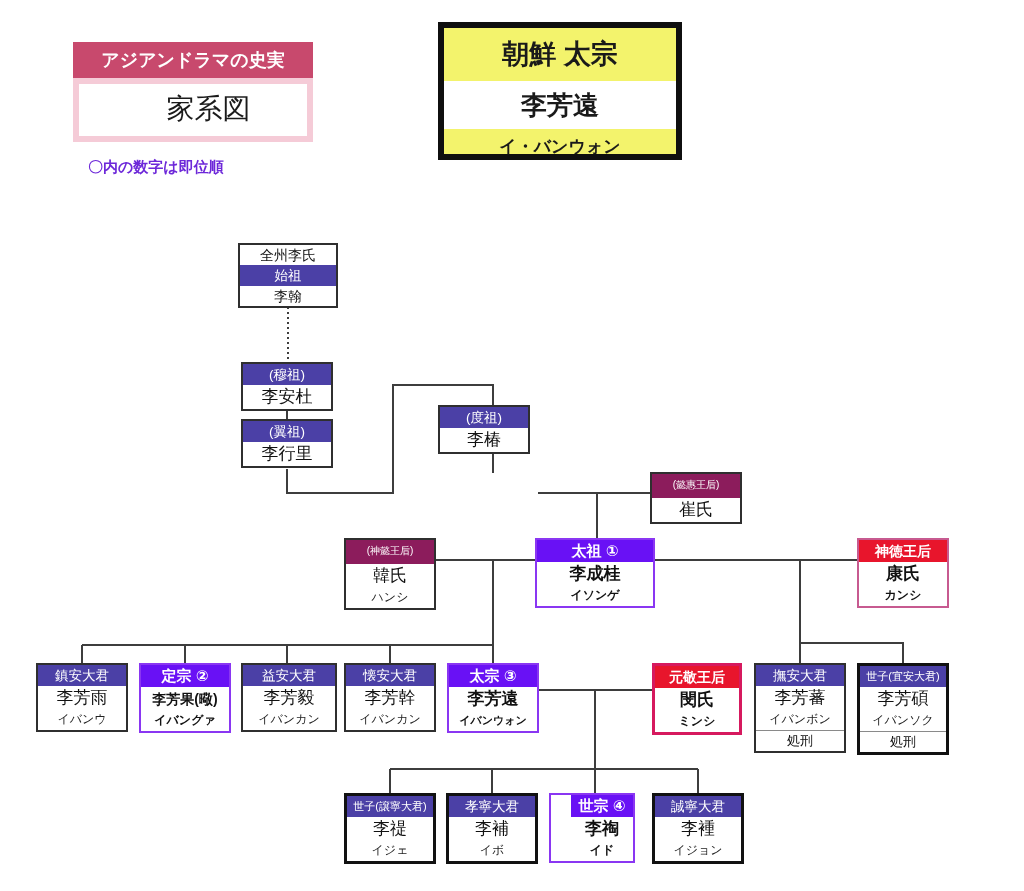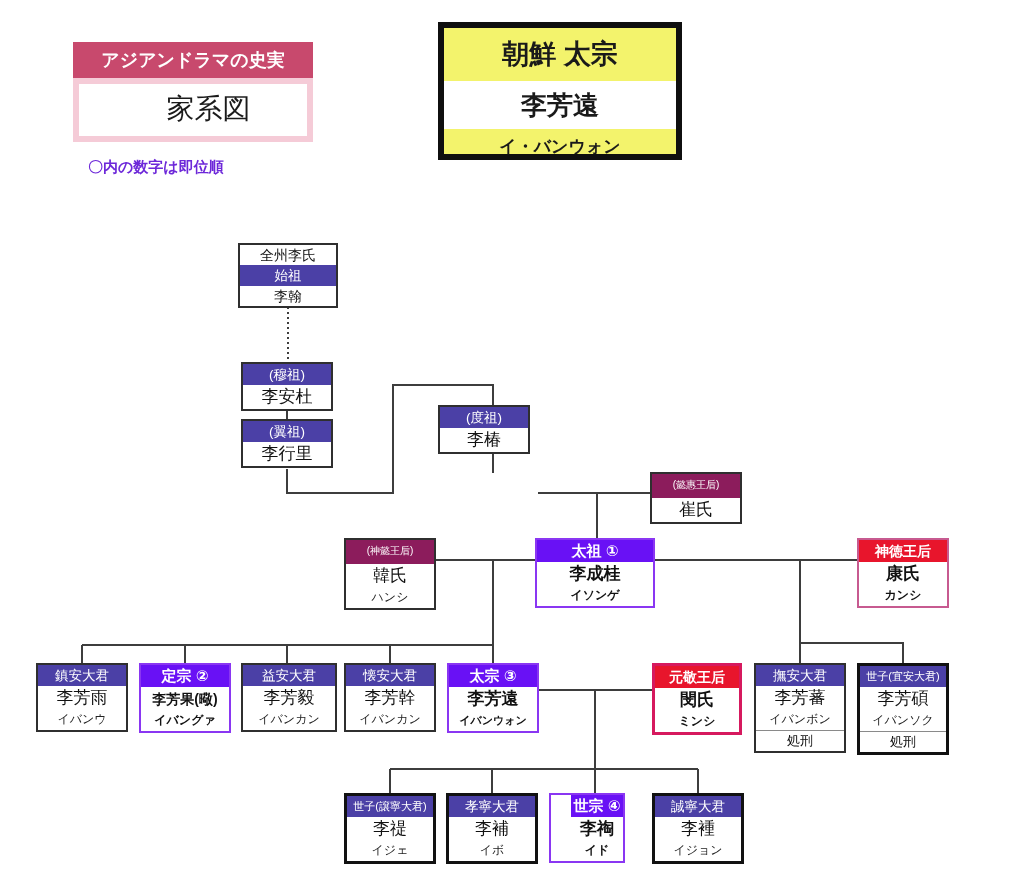--- a/index.html
+++ b/index.html
@@ -177,21 +177,21 @@
       <div class="node b-thick" style="left: 344px; top: 793px; width: 92px;">
         <div class="rw r-purple-sm">世子(譲寧大君)</div>
         <div class="rw r-name">李禔</div>
         <div class="rw r-kana">イジェ</div>
       </div>
       <div class="node b-thick" style="left: 446px; top: 793px; width: 92px;">
         <div class="rw r-purple">孝寧大君</div>
         <div class="rw r-name">李補</div>
         <div class="rw r-kana">イボ</div>
       </div>
-      <div class="node b-king" style="left: 549px; top: 793px; width: 76px; padding-left: 20px;">
+      <div class="node b-king" style="left: 549px; top: 793px; width: 86px; padding-left: 20px;">
         <div class="rw r-king">世宗 ④</div>
         <div class="rw r-nameb">李祹</div>
         <div class="rw r-kanab">イド</div>
       </div>
       <div class="node b-thick" style="left: 652px; top: 793px; width: 92px;">
         <div class="rw r-purple">誠寧大君</div>
         <div class="rw r-name">李褈</div>
         <div class="rw r-kana">イジョン</div>
       </div>
     </div>

